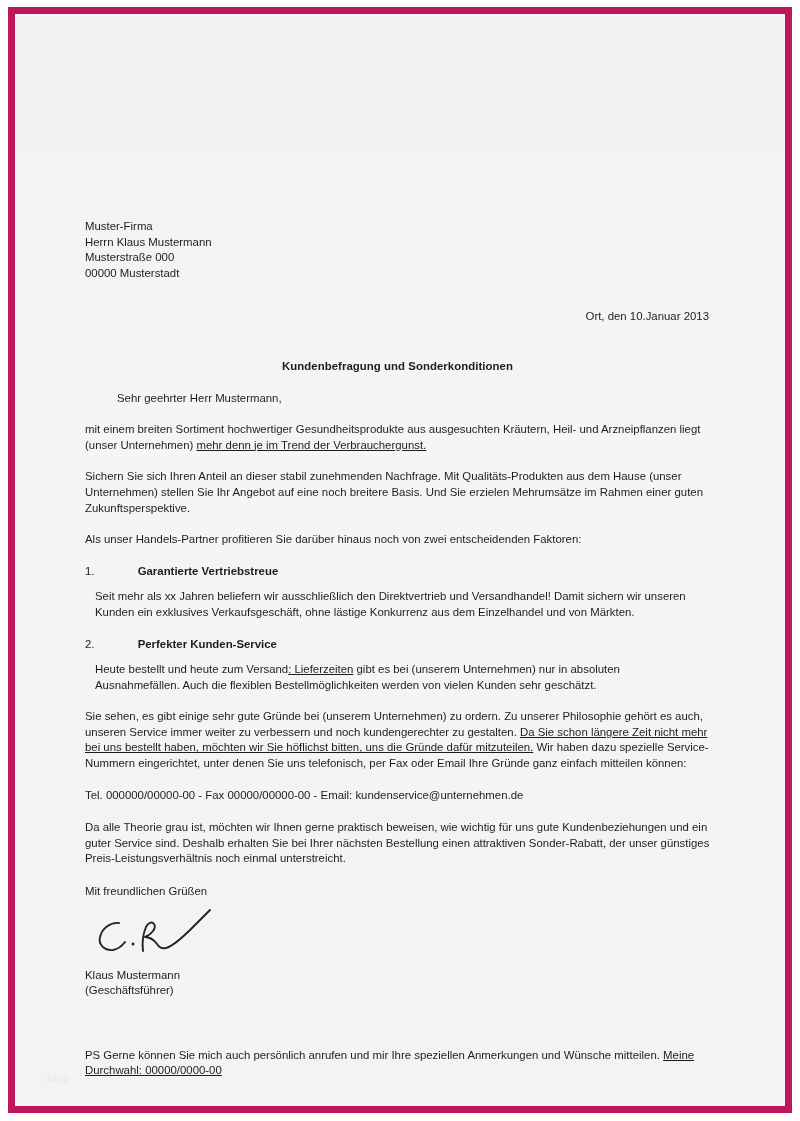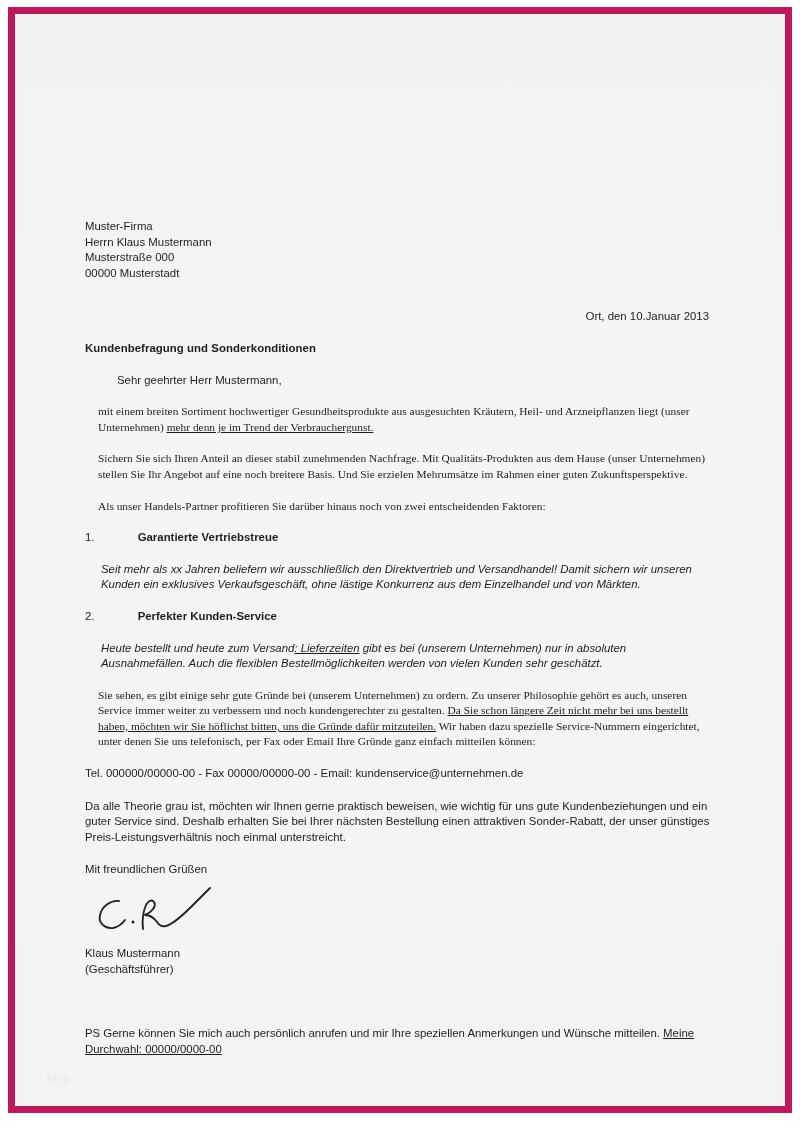--- a/index.html
+++ b/index.html
@@ -56,34 +56,34 @@
     display: block;
     white-space: pre;
   }
   .date-block {
     margin-top: 28px;
     text-align: right;
     padding-right: 1px;
   }
   .date-line { display: block; }
   .subject {
-    margin-top: 16px;
+    margin-top: 34px;
     font-weight: bold;
     letter-spacing: 0.05px;
+    text-align: center;
   }
   .salutation { margin-top: 16px; margin-left: 32px; }
   p.para {
-    margin: 16px 0 0 13px;
-    font-family: Liberation Serif, serif;
+    margin: 16px 0 0 0;
   }
   .sect-head {
     margin: 16px 0 0 0;
   }
   .sect-head b { font-weight: bold; margin-left: 40px; }
-  .sect-body { margin: 16px; font-style: italic; }
+  .sect-body { margin: 10px; }
   .u { text-decoration: underline; }
   .contact { margin-top: 16px; }
   .closing { margin-top: 17px; }
   .ihr { margin-top: 17px; }
   .sig-wrap {
     margin-top: 6px;
     height: 62px;
     position: relative;
   }
   .sig-svg {

